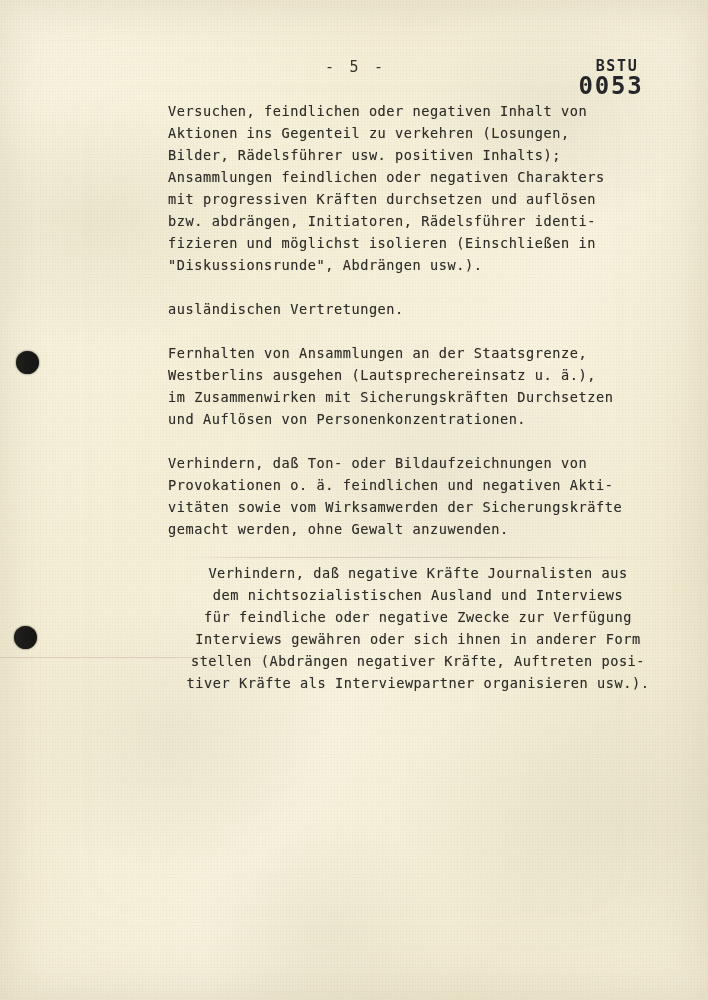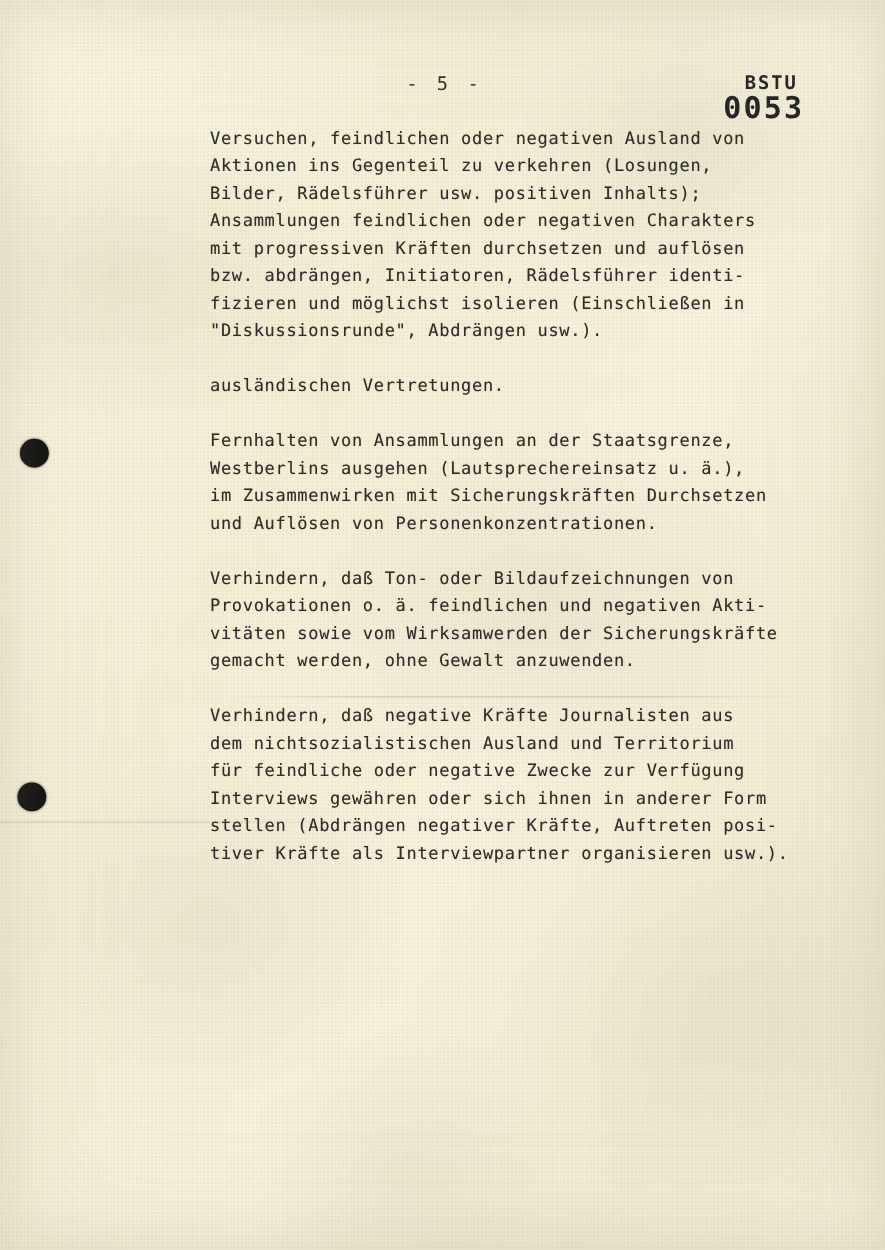--- a/index.html
+++ b/index.html
@@ -91,21 +91,21 @@
   #body-text {
     position: absolute;
     top: 100px;
     left: 168px;
     width: 500px;
   }
 
   .para {
     margin: 0 0 22px 0;
   }
-  .para:last-child { margin-bottom: 0; }
+  .para:last-child { margin-bottom: 0; text-align: center; }
 
   .line {
     display: block;
     font-size: 13.6px;
     line-height: 22px;
     letter-spacing: 0.55px;
     color: #2e2d29;
     white-space: pre;
     text-shadow: 0 0 0.7px rgba(60,58,50,0.40);
   }
@@ -155,21 +155,21 @@
 
   <div id="page-number">- 5 -</div>
 
   <div id="archive-stamp">
     <span class="stamp-label">BSTU</span>
     <span class="stamp-number">0053</span>
   </div>
 
   <div id="body-text">
       <div class="para">
-        <span class="line">Versuchen, feindlichen oder negativen Ausland von</span>
+        <span class="line">Versuchen, feindlichen oder negativen Inhalt von</span>
         <span class="line">Aktionen ins Gegenteil zu verkehren (Losungen,</span>
         <span class="line">Bilder, Rädelsführer usw. positiven Inhalts);</span>
         <span class="line">Ansammlungen feindlichen oder negativen Charakters</span>
         <span class="line">mit progressiven Kräften durchsetzen und auflösen</span>
         <span class="line">bzw. abdrängen, Initiatoren, Rädelsführer identi-</span>
         <span class="line">fizieren und möglichst isolieren (Einschließen in</span>
         <span class="line">"Diskussionsrunde", Abdrängen usw.).</span>
       </div>
       <div class="para">
         <span class="line">ausländischen Vertretungen.</span>
@@ -181,21 +181,21 @@
         <span class="line">und Auflösen von Personenkonzentrationen.</span>
       </div>
       <div class="para">
         <span class="line">Verhindern, daß Ton- oder Bildaufzeichnungen von</span>
         <span class="line">Provokationen o. ä. feindlichen und negativen Akti-</span>
         <span class="line">vitäten sowie vom Wirksamwerden der Sicherungskräfte</span>
         <span class="line">gemacht werden, ohne Gewalt anzuwenden.</span>
       </div>
       <div class="para">
         <span class="line">Verhindern, daß negative Kräfte Journalisten aus</span>
-        <span class="line">dem nichtsozialistischen Ausland und Territorium</span>
+        <span class="line">dem nichtsozialistischen Ausland und Interviews</span>
         <span class="line">für feindliche oder negative Zwecke zur Verfügung</span>
         <span class="line">Interviews gewähren oder sich ihnen in anderer Form</span>
         <span class="line">stellen (Abdrängen negativer Kräfte, Auftreten posi-</span>
         <span class="line">tiver Kräfte als Interviewpartner organisieren usw.).</span>
       </div>
     </div>
 
   <div class="punch-hole" id="punch-hole-top"></div>
   <div class="punch-hole" id="punch-hole-bottom"></div>
 

